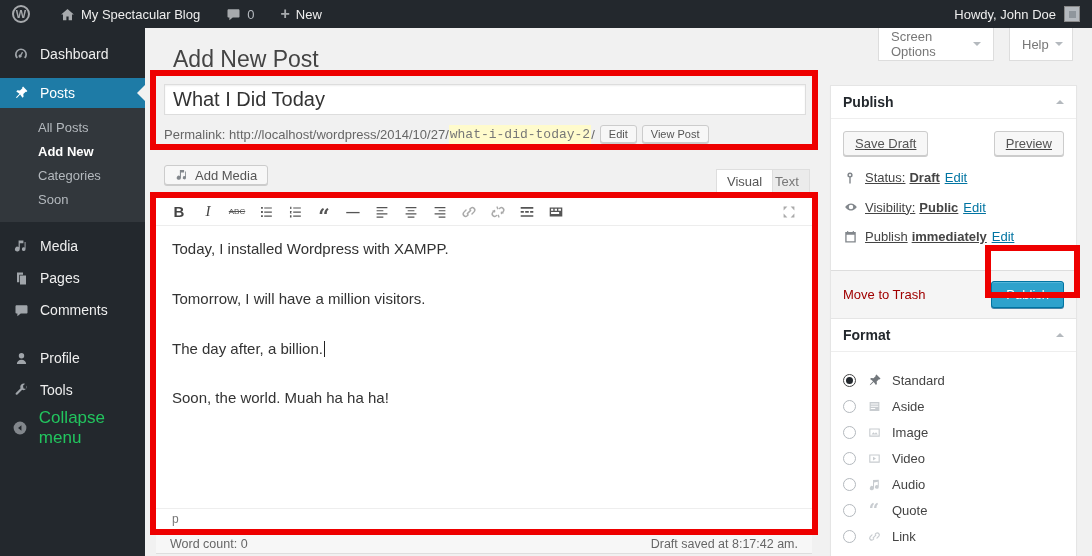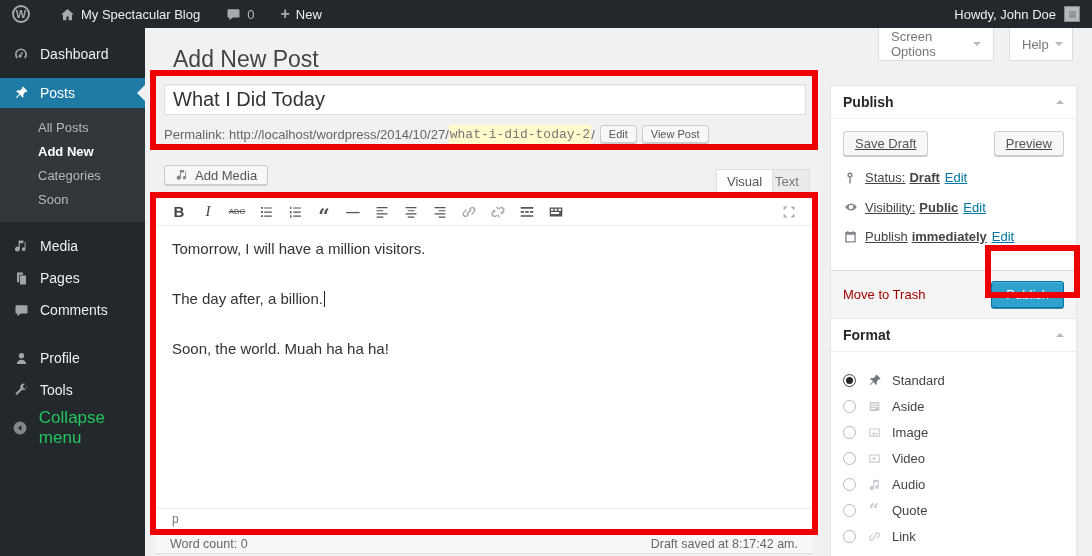--- a/index.html
+++ b/index.html
@@ -396,20 +396,21 @@
           <path fill="currentColor" fill-rule="evenodd" d="M3 5h14v10H3zm1.5 1.5v2H7v-2zm4 0v2h2.6v-2zm4.1 0v2h2.9v-2zm-8.1 3.6v2h9v-2z"></path>
         </svg>
     </button>
     <button class="tb dim fullscreen">
       <svg width="18" height="18" viewBox="0 0 20 20">
           <path fill="currentColor" d="M4 4h4.2L4 8.2zM16 4v4.2L11.8 4zM4 16v-4.2L8.2 16zM16 16h-4.2L16 11.8z"></path>
         </svg>
     </button>
   </div>
   <div class="mce-content">
+    <p><span>Today, I installed Wordpress with XAMPP.</span></p>
     <p><span>Tomorrow, I will have a million visitors.</span></p>
     <p><span>The day after, a billion.</span><span class="caret"></span></p>
     <p><span>Soon, the world. Muah ha ha ha!</span></p>
   </div>
   <div class="mce-path">p</div>
 </div>
 <div class="wordcount-bar">
   <span>Word count: 0</span>
   <span>Draft saved at 8:17:42 am.</span>
 </div>

